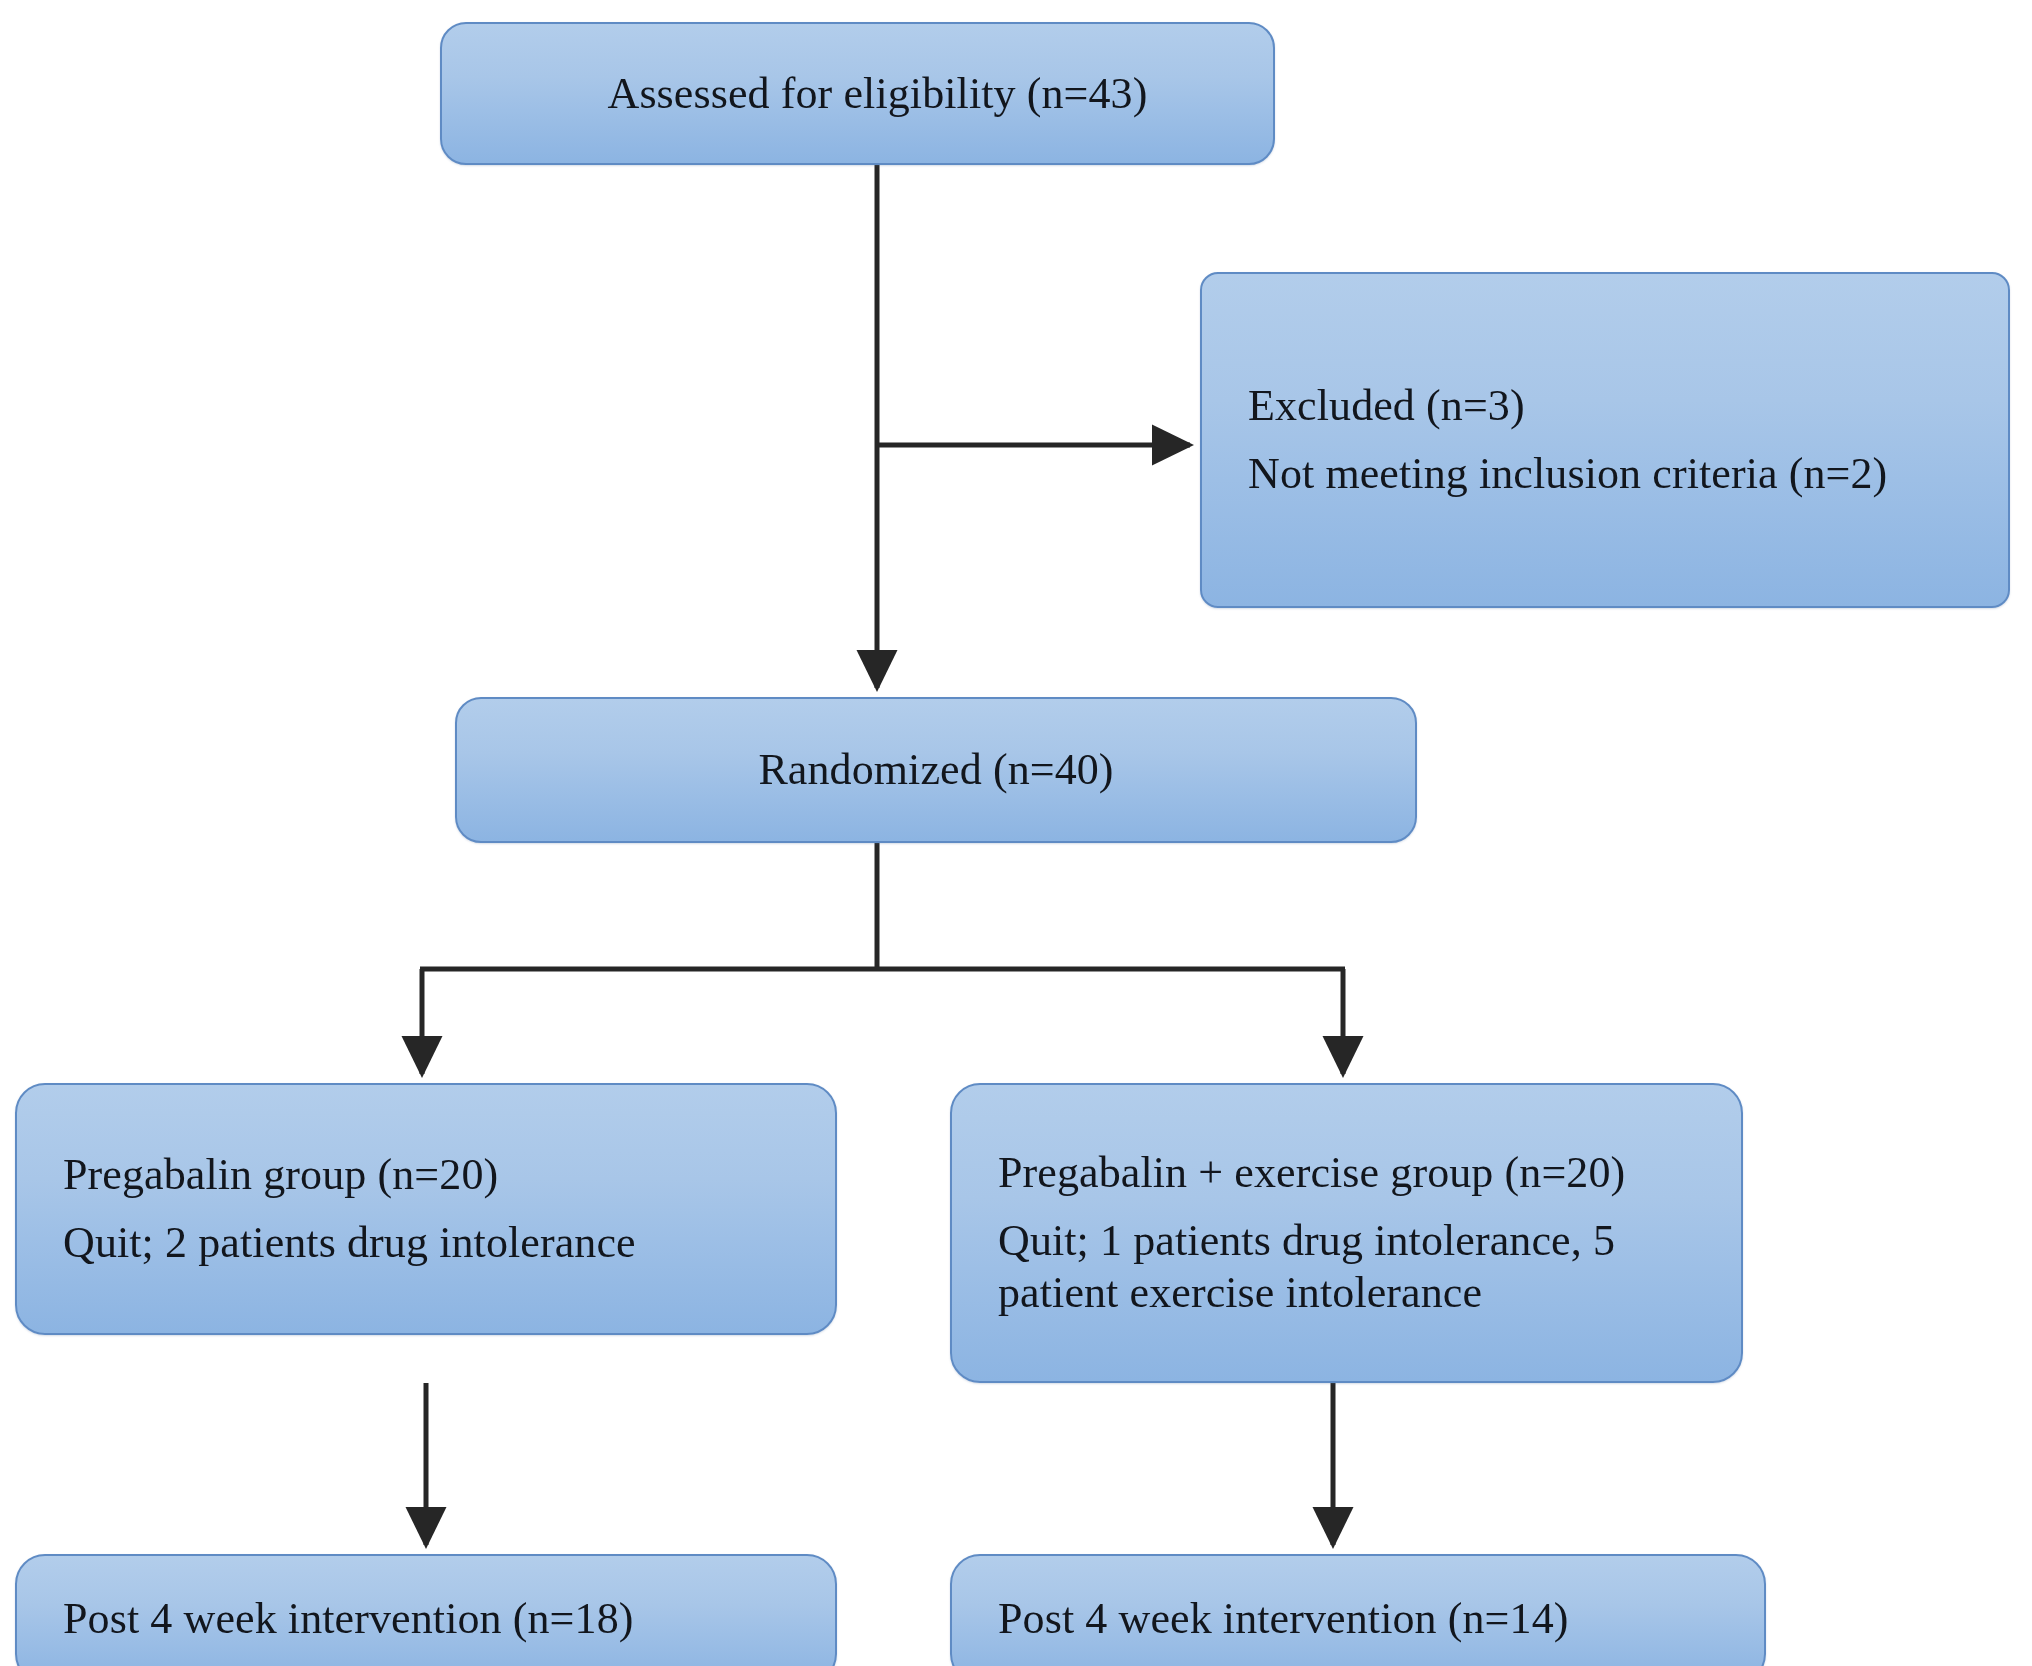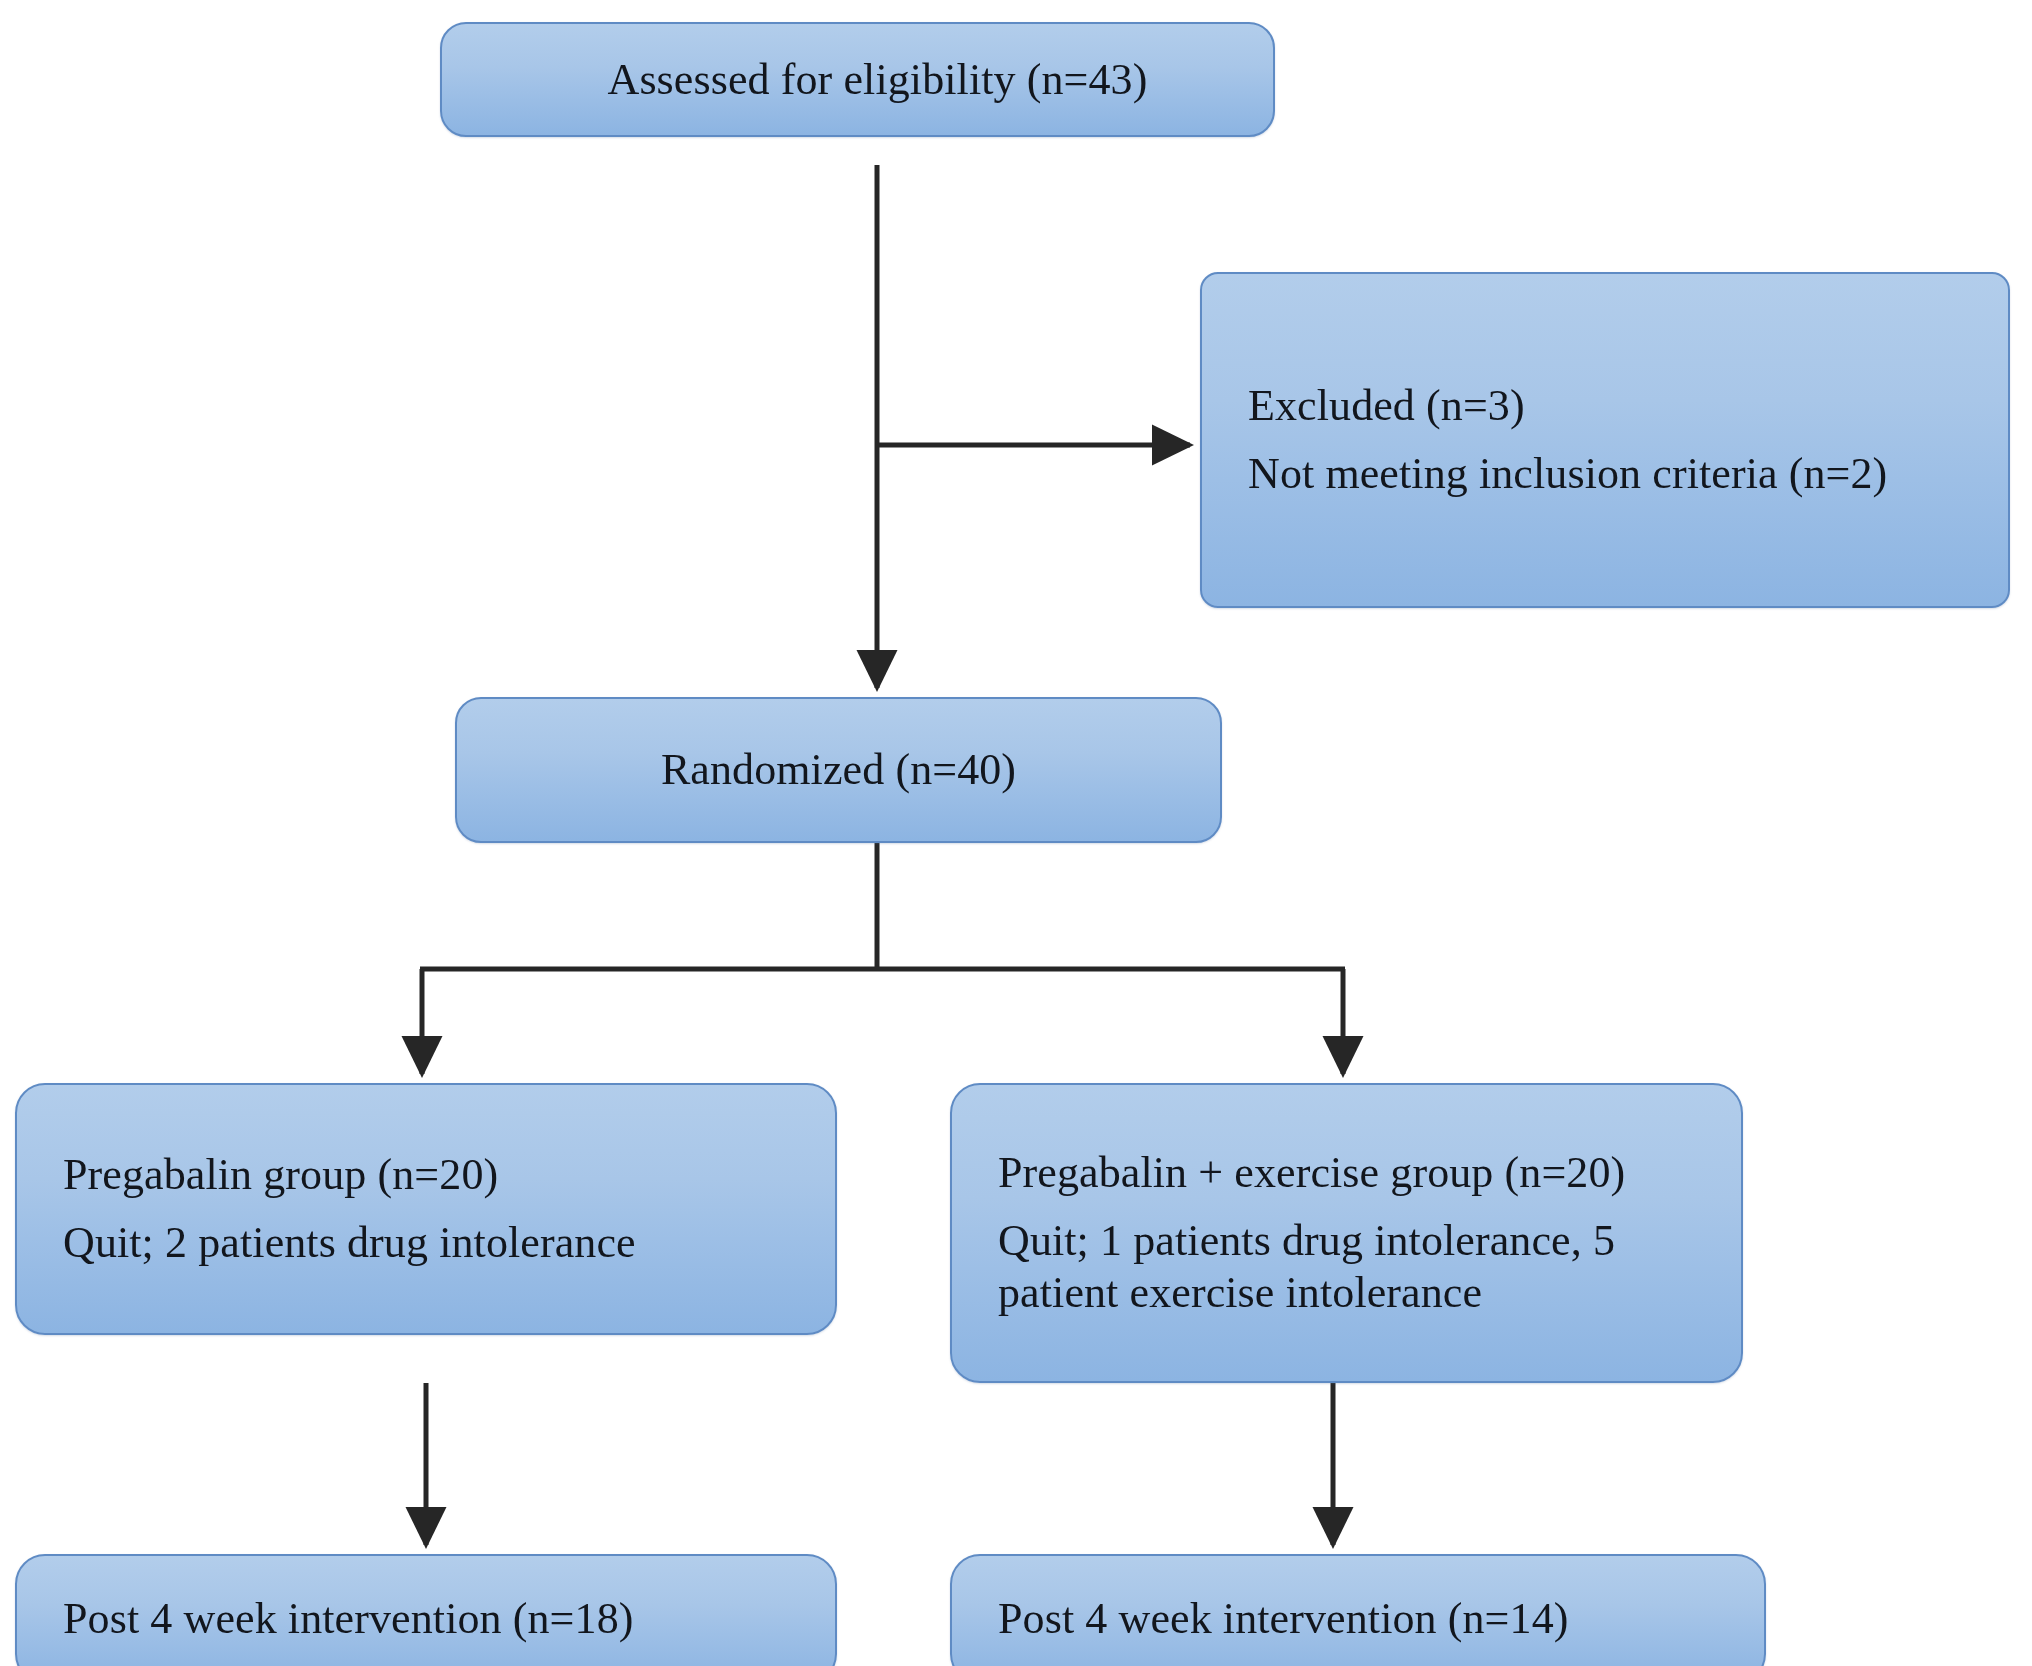--- a/index.html
+++ b/index.html
@@ -59,28 +59,28 @@
     text-align: left;
     padding-left: 46px;
     padding-right: 36px;
   }
   .node.left .line + .line {
     margin-top: 16px;
   }
 
   
   #node-assessed {
-    left: 440px;  top: 22px;   width: 835px;  height: 115px; padding-left: 40px;
+    left: 440px;  top: 22px;   width: 835px;  height: 143px; padding-left: 40px;
   }
   #node-excluded {
     left: 1200px; top: 272px;  width: 810px;  height: 336px;
     border-radius: 18px;
   }
   #node-randomized {
-    left: 455px;  top: 697px;  width: 767px;  height: 146px;
+    left: 455px;  top: 697px;  width: 962px;  height: 146px;
   }
   #node-group-left {
     left: 15px;   top: 1083px; width: 822px;  height: 252px;
     border-radius: 30px;
   }
   #node-group-right {
     left: 950px;  top: 1083px; width: 793px;  height: 300px;
     border-radius: 30px;
   }
   #node-post-left {

